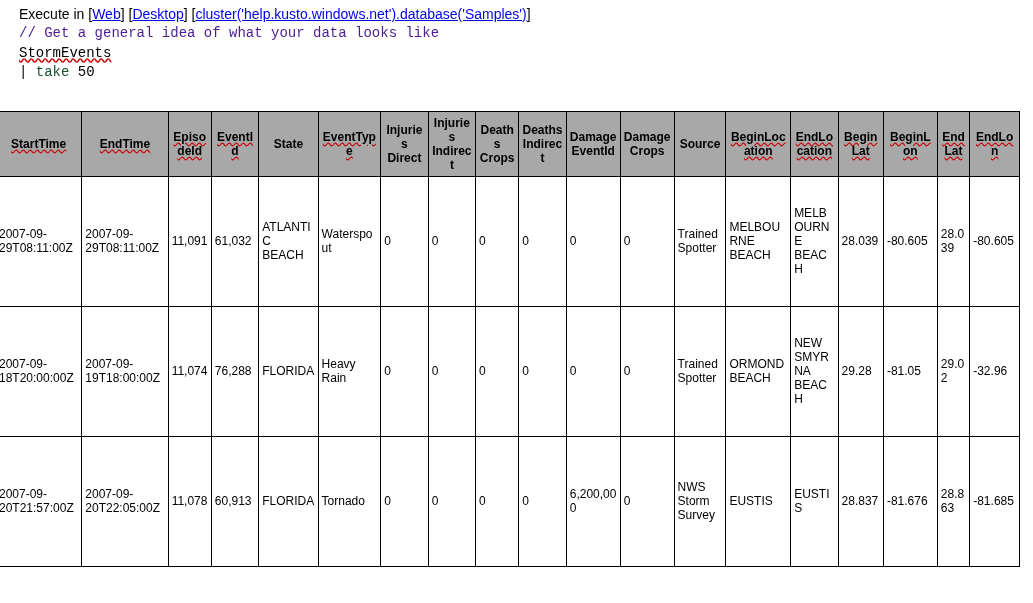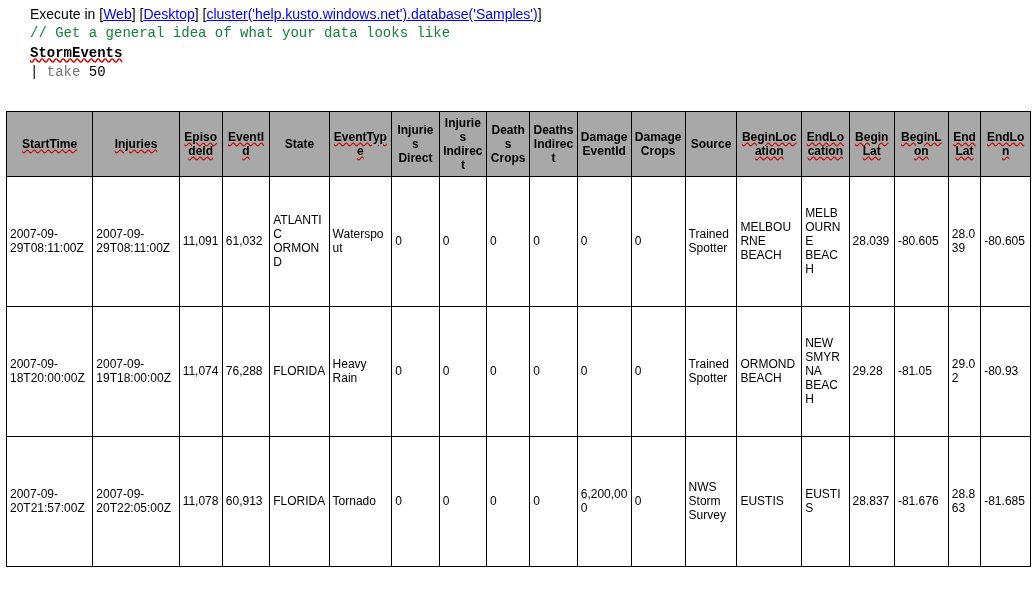--- a/index.html
+++ b/index.html
@@ -4,43 +4,42 @@
 <style>
   html, body {
     margin: 0;
     padding: 0;
     font-family: Arial, Helvetica, sans-serif;
     background: #fff;
     font-size: 13px;
     color: #000;
   }
   .page {
-    padding: 6px 10px 10px 30px;
+    padding: 6px 10px 10px 19px;
   }
   .top-line {
     font-size: 14px;
   }
   .top-line a {
     color: #0000EE;
     text-decoration: underline;
   }
   .code-block {
     font-family: "Courier New", monospace;
     font-size: 14px;
     white-space: pre;
     line-height: 1.4;
     margin-top: 2px;
   }
-  .code-comment { color: #15803d; }
-  .code-keyword { color: #737373; }
+  .code-comment { color: #4c1d95; }
+  .code-keyword { color: #14532d; }
   .squiggly {
     text-decoration-line: underline;
     text-decoration-style: wavy;
     text-decoration-color: #cc0000;
-    font-weight: bold;
   }
 
   .table-wrap {
     margin-top: 28px;
     margin-left: -30px; 
     padding-left: 6px;
   }
   table {
     border-collapse: collapse;
     table-layout: fixed;
@@ -126,21 +125,21 @@
           <col class="c-bloc">
           <col class="c-eloc">
           <col class="c-blat">
         <col class="c-blon">
           <col class="c-elat">
           <col class="c-elon">
       </colgroup>
       <thead>
         <tr>
           <th><span class="squig-head">StartTime</span></th>
-          <th><span class="squig-head">Injuries</span></th>
+          <th><span class="squig-head">EndTime</span></th>
           <th><span class="squig-head">EpisodeId</span></th>
           <th><span class="squig-head">EventId</span></th>
           <th><span>State</span></th>
           <th><span class="squig-head">EventType</span></th>
           <th><span>Injuries Direct</span></th>
           <th><span>Injuries Indirect</span></th>
           <th><span>Deaths Crops</span></th>
           <th><span>Deaths Indirect</span></th>
           <th><span>Damage EventId</span></th>
           <th><span>Damage Crops</span></th>
@@ -152,21 +151,21 @@
           <th><span class="squig-head">EndLat</span></th>
           <th><span class="squig-head">EndLon</span></th>
         </tr>
       </thead>
       <tbody id="tbody">
           <tr>
             <td>2007-09-29T08:11:00Z</td>
             <td>2007-09-29T08:11:00Z</td>
             <td>11,091</td>
             <td>61,032</td>
-            <td>ATLANTIC ORMOND</td>
+            <td>ATLANTIC BEACH</td>
             <td>Waterspout</td>
             <td>0</td>
             <td>0</td>
             <td>0</td>
             <td>0</td>
             <td>0</td>
             <td>0</td>
             <td>Trained Spotter</td>
             <td>MELBOURNE BEACH</td>
             <td>MELBOURNE BEACH</td>
@@ -187,21 +186,21 @@
             <td>0</td>
             <td>0</td>
             <td>0</td>
             <td>0</td>
             <td>Trained Spotter</td>
             <td>ORMOND BEACH</td>
             <td>NEW SMYRNA BEACH</td>
             <td>29.28</td>
             <td>-81.05</td>
             <td>29.02</td>
-            <td>-80.93</td>
+            <td>-32.96</td>
           </tr>
           <tr>
             <td>2007-09-20T21:57:00Z</td>
             <td>2007-09-20T22:05:00Z</td>
             <td>11,078</td>
             <td>60,913</td>
             <td>FLORIDA</td>
             <td>Tornado</td>
             <td>0</td>
             <td>0</td>

